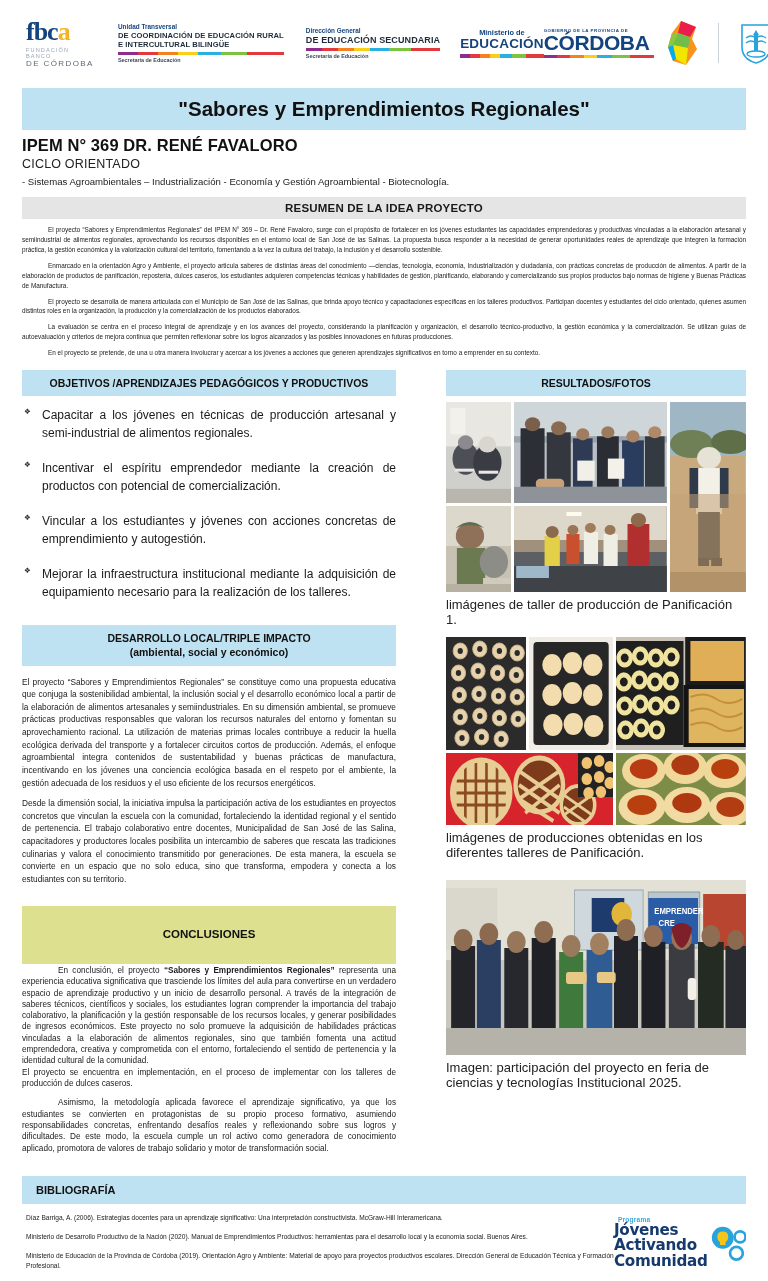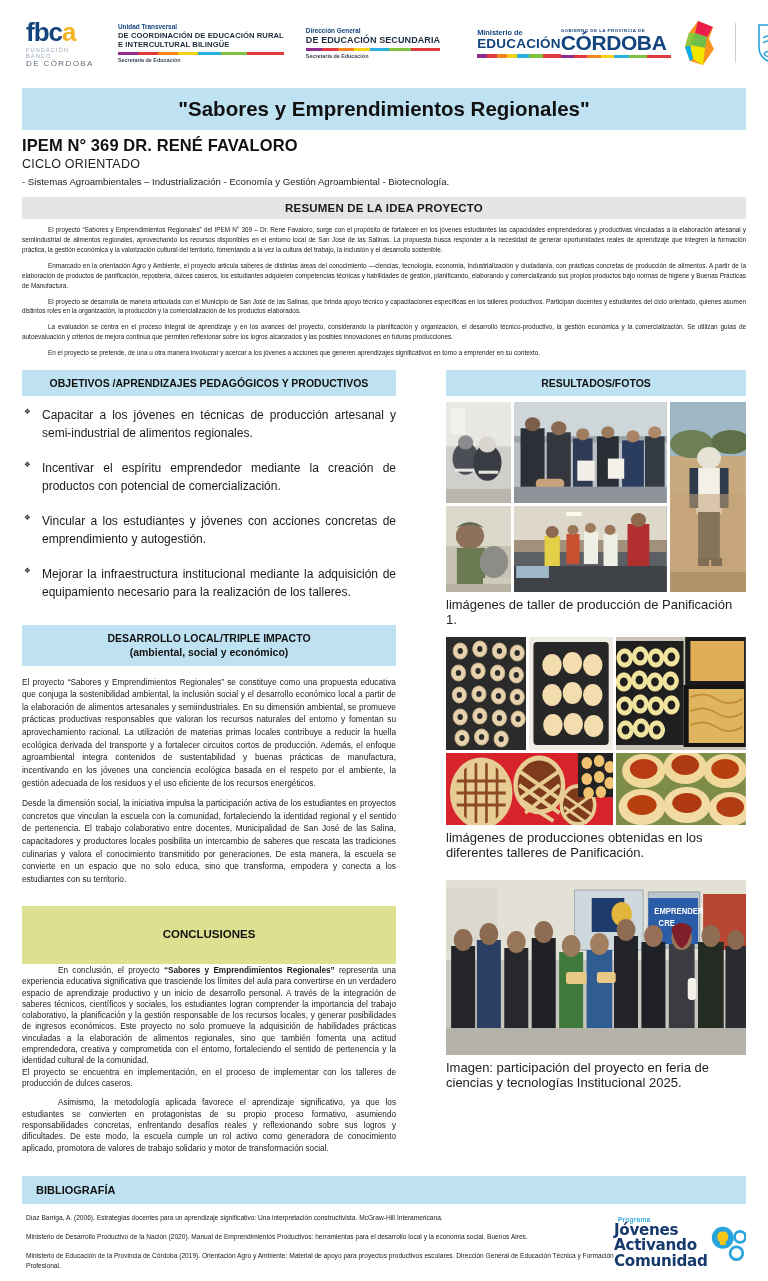--- a/index.html
+++ b/index.html
@@ -18,36 +18,36 @@
   .logo-bar {
     height:86px;
     display:flex;
     align-items:center;
     padding:0 16px;
     gap:0;
   }
   .logo-fbca { width:80px; flex:0 0 80px; padding-left:10px; }
   .fbca-word {
     font-size:26px; font-weight:bold; color:#13447e;
-    letter-spacing:-1px; line-height:1; font-family:Liberation Sans, sans-serif;
+    letter-spacing:-1px; line-height:1; font-family:Liberation Serif, serif;
   }
   .fbca-word .o-accent { color:#f5b324; }
   .fbca-sub1 { font-size:5.6px; color:#9aa7b6; letter-spacing:1.1px; margin-top:2px; }
   .fbca-sub2 { font-size:8px; color:#5c6b7a; letter-spacing:1.4px; }
 
   .logo-unit { flex:0 0 auto; margin-left:22px; }
   .lu-line1 { font-size:6.4px; font-weight:bold; color:#13447e; line-height:1.25; }
   .lu-line2 { font-size:7.6px; font-weight:bold; color:#1d2b3a; line-height:1.2; letter-spacing:.1px;}
   .rainbow {
     height:3.6px; margin-top:2.5px;
     background:linear-gradient(to right,#8e2d8e 0%,#8e2d8e 12%,#e03a3e 12%,#e03a3e 24%,#f58220 24%,#f58220 36%,#f7d117 36%,#f7d117 48%,#2ab0e0 48%,#2ab0e0 62%,#7ec242 62%,#7ec242 78%,#e03a3e 78%,#e03a3e 100%);
   }
   .lu-sec { font-size:5.4px; font-weight:bold; color:#3a4755; margin-top:2px; }
 
-  .logo-min { flex:0 0 auto; margin-left:37px; }
+  .logo-min { flex:0 0 auto; margin-left:20px;text-align:center; }
   .lm-1 { font-size:7.4px; font-weight:bold; color:#13447e; }
   .lm-2 { font-size:13.5px; font-weight:bold; color:#13447e; letter-spacing:.2px; line-height:1; }
 
   .logo-cba { flex:0 0 auto; margin-left:auto; display:flex; align-items:center; gap:10px; }
   .cba-gov { font-size:4.4px; font-weight:bold; color:#13447e; letter-spacing:.5px; }
   .cba-name { font-size:21px; font-weight:bold; color:#13447e; letter-spacing:-.4px; line-height:.95; }
   .cba-mark { width:34px; height:44px; position:relative; }
   .divider-v { width:1px; height:40px; background:#c9d2da; margin:0 10px; }
   .shield { width:34px; height:44px; }
 

